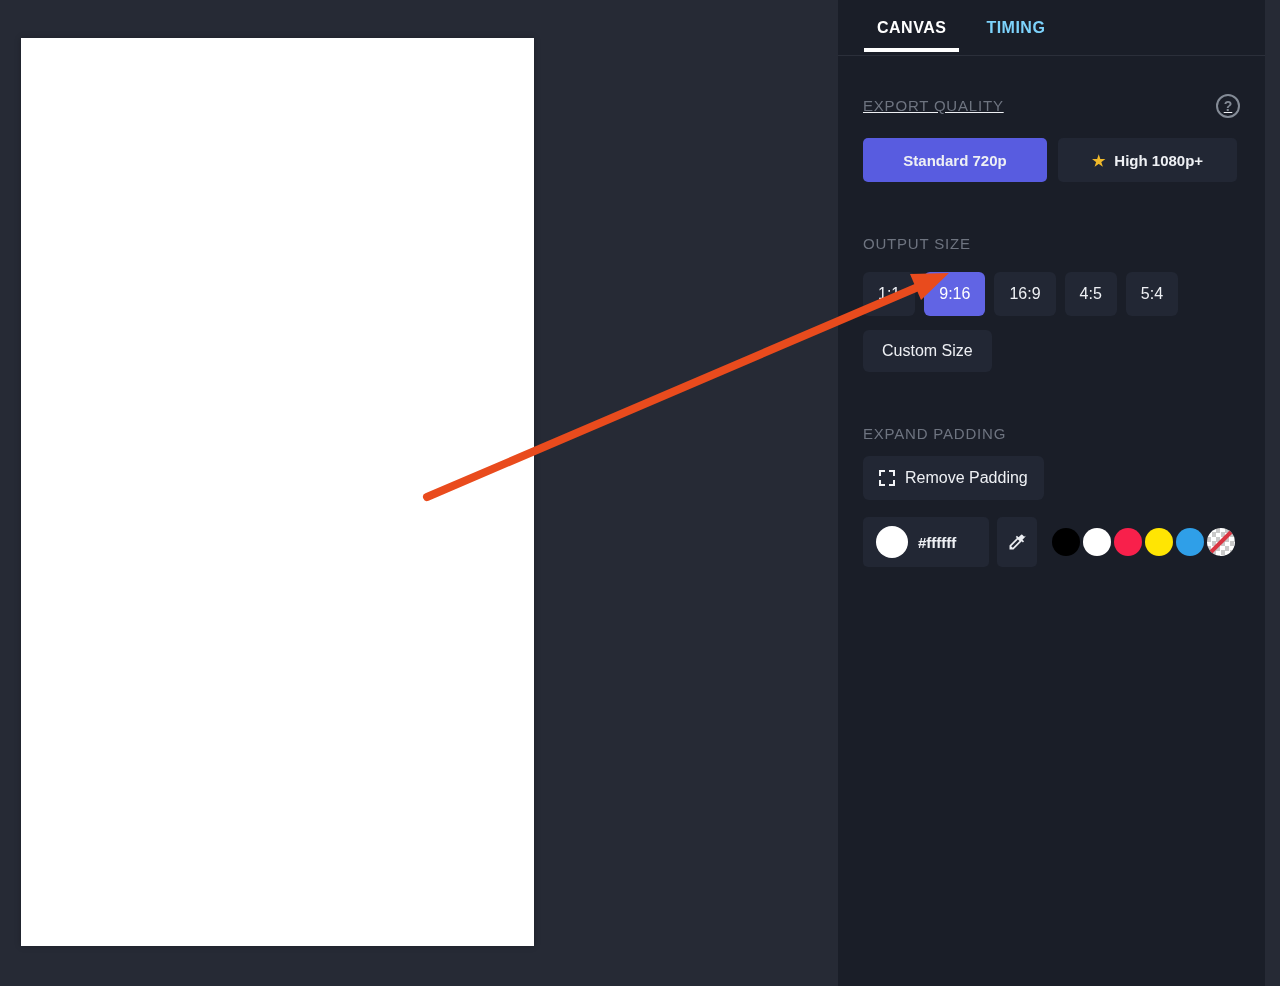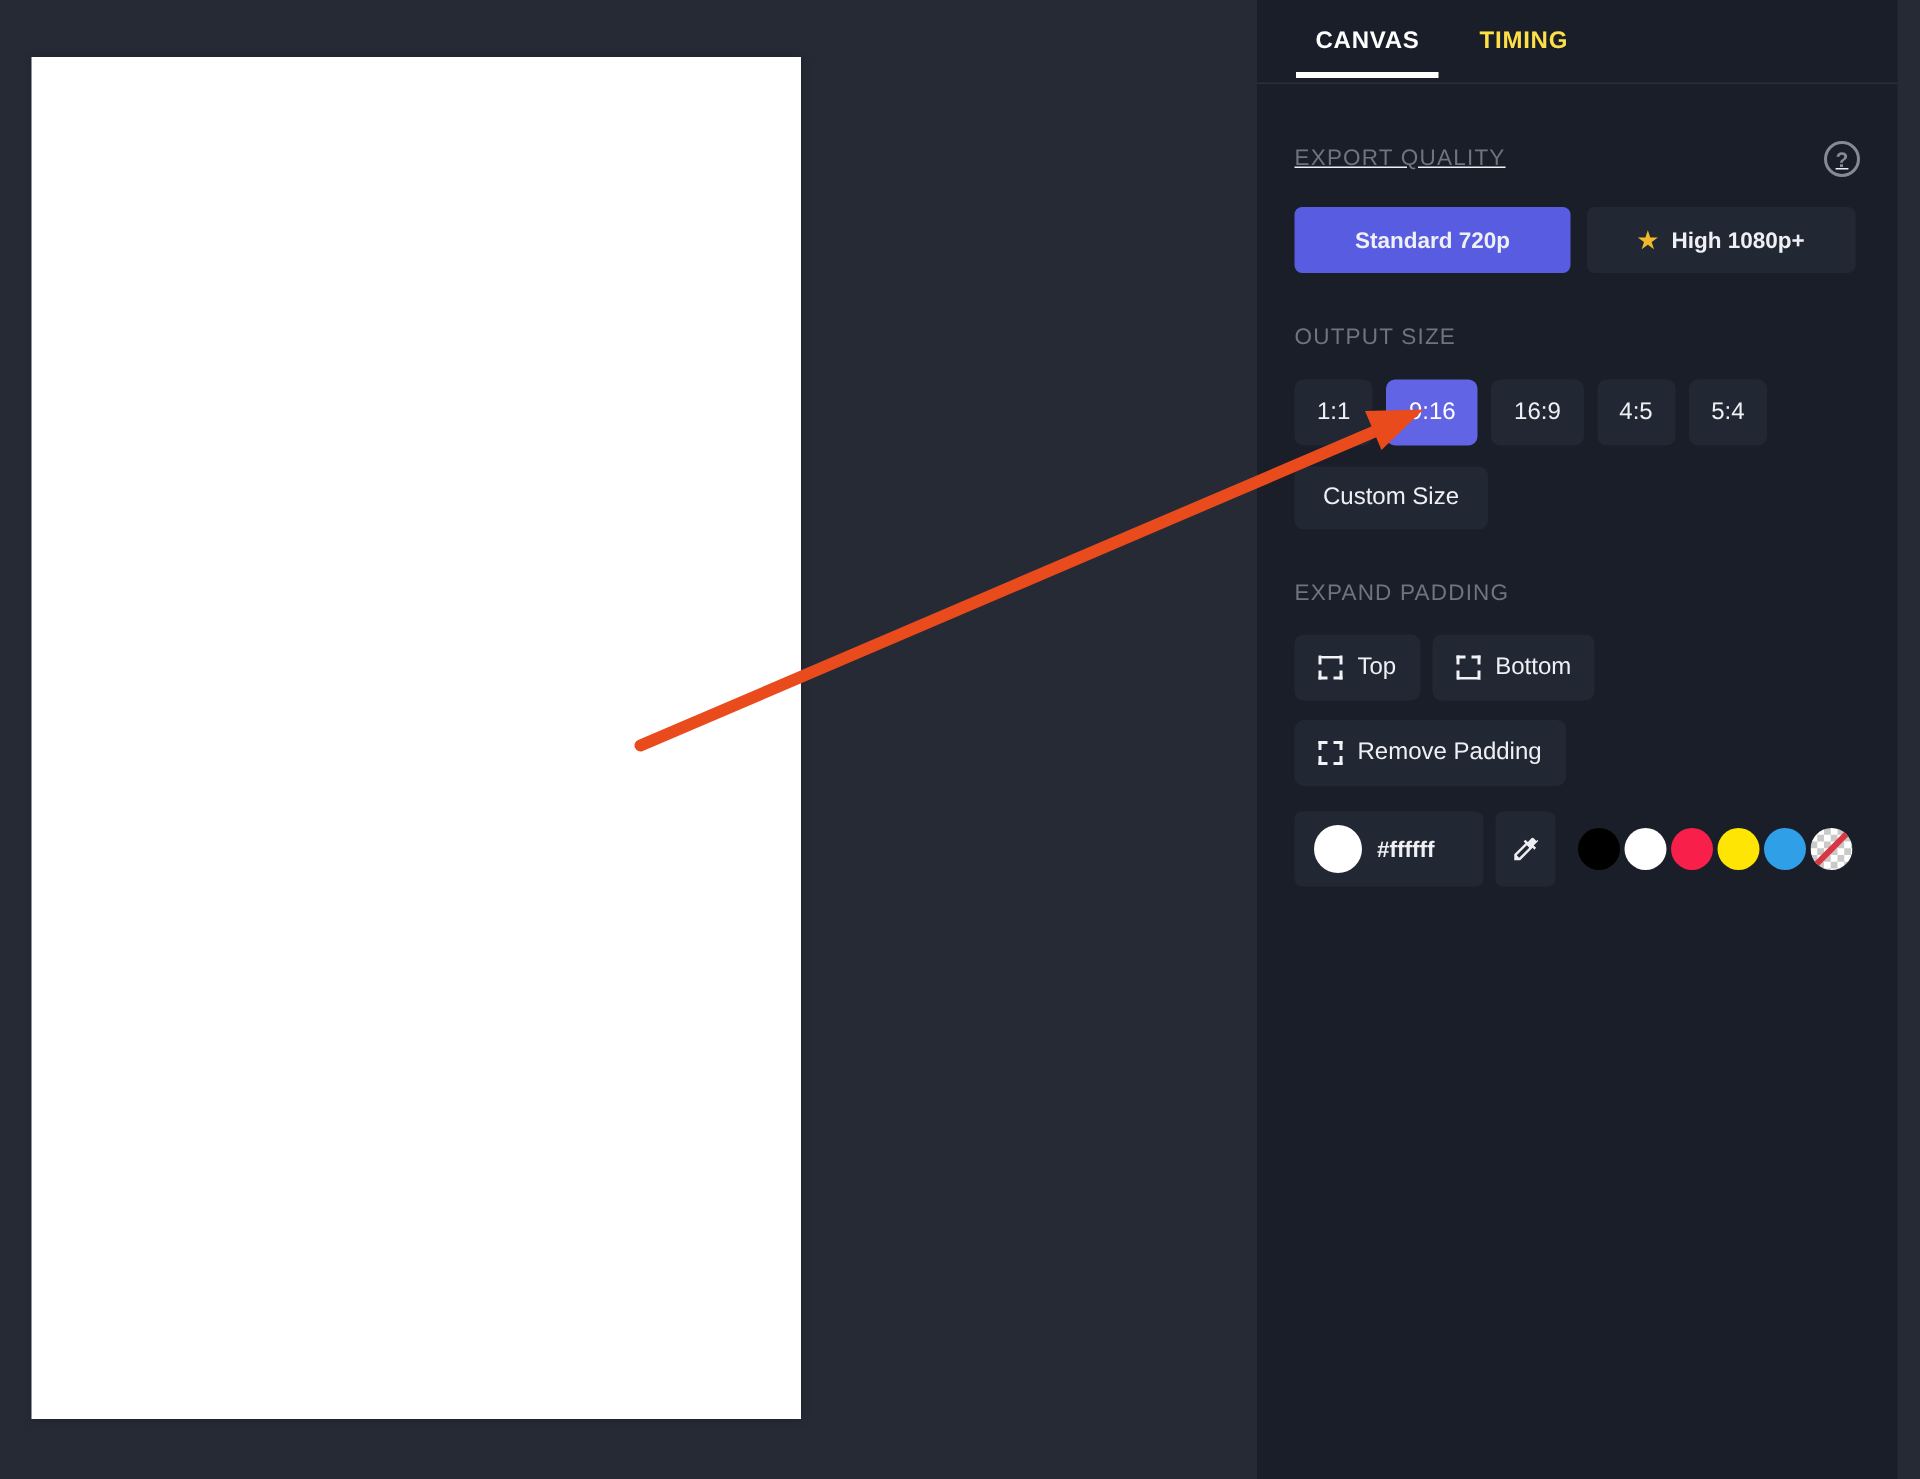--- a/index.html
+++ b/index.html
@@ -17,32 +17,32 @@
   .arrow-overlay { position:absolute; inset:0; width:1280px; height:986px;
                    pointer-events:none; z-index:40; }
 
   
   .panel { position:absolute; left:838px; top:0; width:427px; height:986px;
            background:#1a1e28; color:#eef0f4; }
 
   .tabbar { display:flex; align-items:stretch; height:56px; padding-left:26px;
             border-bottom:1px solid #2b2f3a; }
   .tab { display:flex; align-items:center; padding:0 13px; font-size:16px; font-weight:bold;
-         letter-spacing:.5px; color:#fde047; cursor:pointer; position:relative; }
+         letter-spacing:.5px; color:#7dd3fc; cursor:pointer; position:relative; }
   .tab + .tab { margin-left:14px; }
   .tab.active { color:#ffffff; }
   .tab.active::after { content:""; position:absolute; left:0; right:0; bottom:3px;
                        height:4px; background:#ffffff; }
 
   .content { padding:0 25px; }
 
   .section-header { display:flex; align-items:center; justify-content:space-between; }
   .section-label { font-size:15px; color:#6e7480; letter-spacing:.8px; line-height:18px; }
   .mt-first { margin-top:38px;text-decoration:underline; }
-  .mt-33 { margin-top:33px; } .mt-34 { margin-top:34px; }
+  .mt-33 { margin-top:33px; } .mt-34 { margin-top:53px; }
 
   .help-icon { width:24px; height:24px; border:2px solid #848b96; border-radius:50%;
                display:flex; align-items:center; justify-content:center;
                color:#848b96; font-size:14px; font-weight:bold; cursor:pointer; }
 
   .btn { display:inline-flex; align-items:center; justify-content:center;
          background:#222734; color:#eef0f4; border:none; border-radius:4px;
          font-family:"Liberation Sans", sans-serif; font-size:16px; cursor:pointer; }
 
   .quality-row { margin-top:20px; display:flex; gap:11px; }
@@ -127,30 +127,20 @@
         <button class="btn ratio-btn">4:5</button>
         <button class="btn ratio-btn">5:4</button>
       </div>
       <div class="custom-row">
         <button class="btn custom-btn">Custom Size</button>
       </div>
 
       <div class="section-header mt-34">
         <div class="section-label">EXPAND PADDING</div>
       </div>
-      <div class="pad-row r1">
-        <button class="btn pad-btn">
-          <span class="pad-icon side-top"></span>
-          <span>Top</span>
-        </button>
-        <button class="btn pad-btn">
-          <span class="pad-icon side-bottom"></span>
-          <span>Bottom</span>
-        </button>
-      </div>
       <div class="pad-row r3">
         <button class="btn pad-btn">
           <span class="pad-icon"></span>
           <span>Remove Padding</span>
         </button>
       </div>
 
       <div class="color-row">
         <button class="btn hex-btn">
           <span class="cur-swatch" style="background: rgb(255, 255, 255);"></span>

